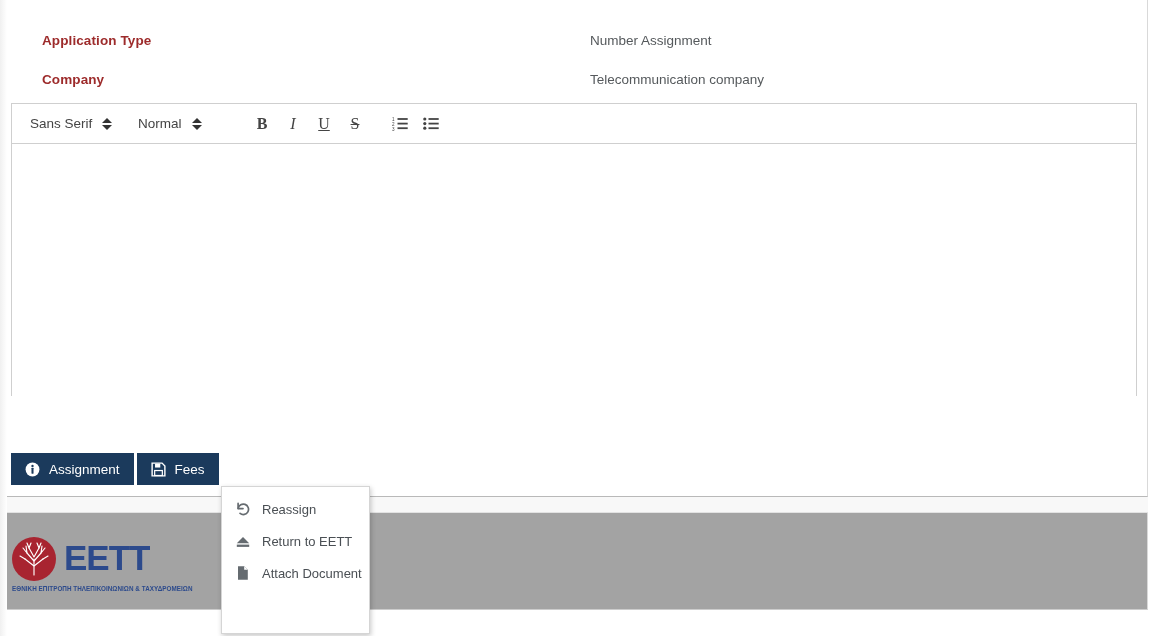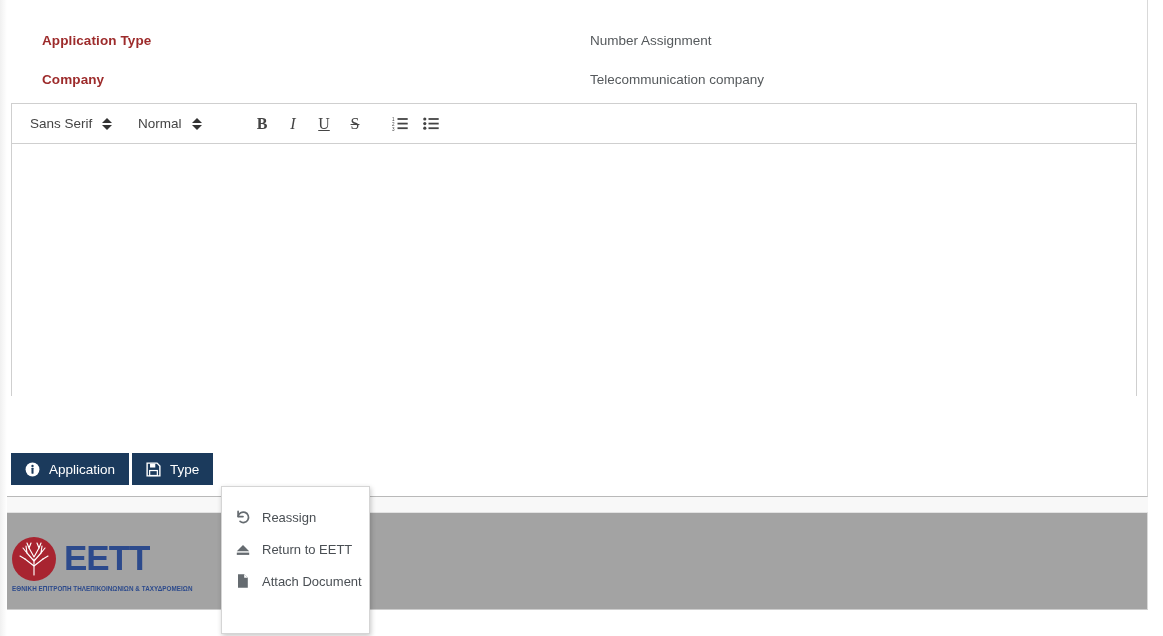--- a/index.html
+++ b/index.html
@@ -174,21 +174,21 @@
     height: 148px;
     background: #ffffff;
     border: 1px solid #d5d5d5;
     box-shadow: 1px 2px 5px rgba(0,0,0,0.22);
     z-index: 40;
     padding-top: 6px;
   }
   .dd-item {
     height: 32px;
     display: flex;
-    align-items: flex-end;
+    align-items: center;
     padding-left: 12px;
     gap: 11px;
     font-size: 13px;
     color: #4a4f54;
     cursor: pointer;
     white-space: nowrap;
   }
   .dd-item .glyph {
     width: 17px; height: 17px;
     display: inline-flex;
@@ -322,32 +322,32 @@
     <div class="action-bar">
 
       <button class="act-btn">
         <span class="glyph">
           <svg width="15" height="15" viewBox="0 0 16 16">
             <circle cx="8" cy="8" r="7.4" fill="#ffffff"></circle>
             <circle cx="8" cy="4.2" r="1.25" fill="#1b3a5c"></circle>
             <rect x="6.9" y="6.2" width="2.2" height="6.2" rx="0.4" fill="#1b3a5c"></rect>
           </svg>
         </span>
-        <span>Application</span>
+        <span>Assignment</span>
       </button>
 
       <button class="act-btn">
         <span class="glyph">
           <svg width="15" height="15" viewBox="0 0 16 16">
             <path d="M1.2 1.2h10.6l3 3v10.6H1.2z" fill="none" stroke="#ffffff" stroke-width="1.5"></path>
             <rect x="4.3" y="1.8" width="5.6" height="4.1" fill="#ffffff"></rect>
             <rect x="3.9" y="9.1" width="8.2" height="5.3" fill="none" stroke="#ffffff" stroke-width="1.3"></rect>
           </svg>
         </span>
-        <span>Type</span>
+        <span>Fees</span>
       </button>
 
 
 
     </div>
   </div>
 
   <div class="dropdown">
 
     <div class="dd-item">

